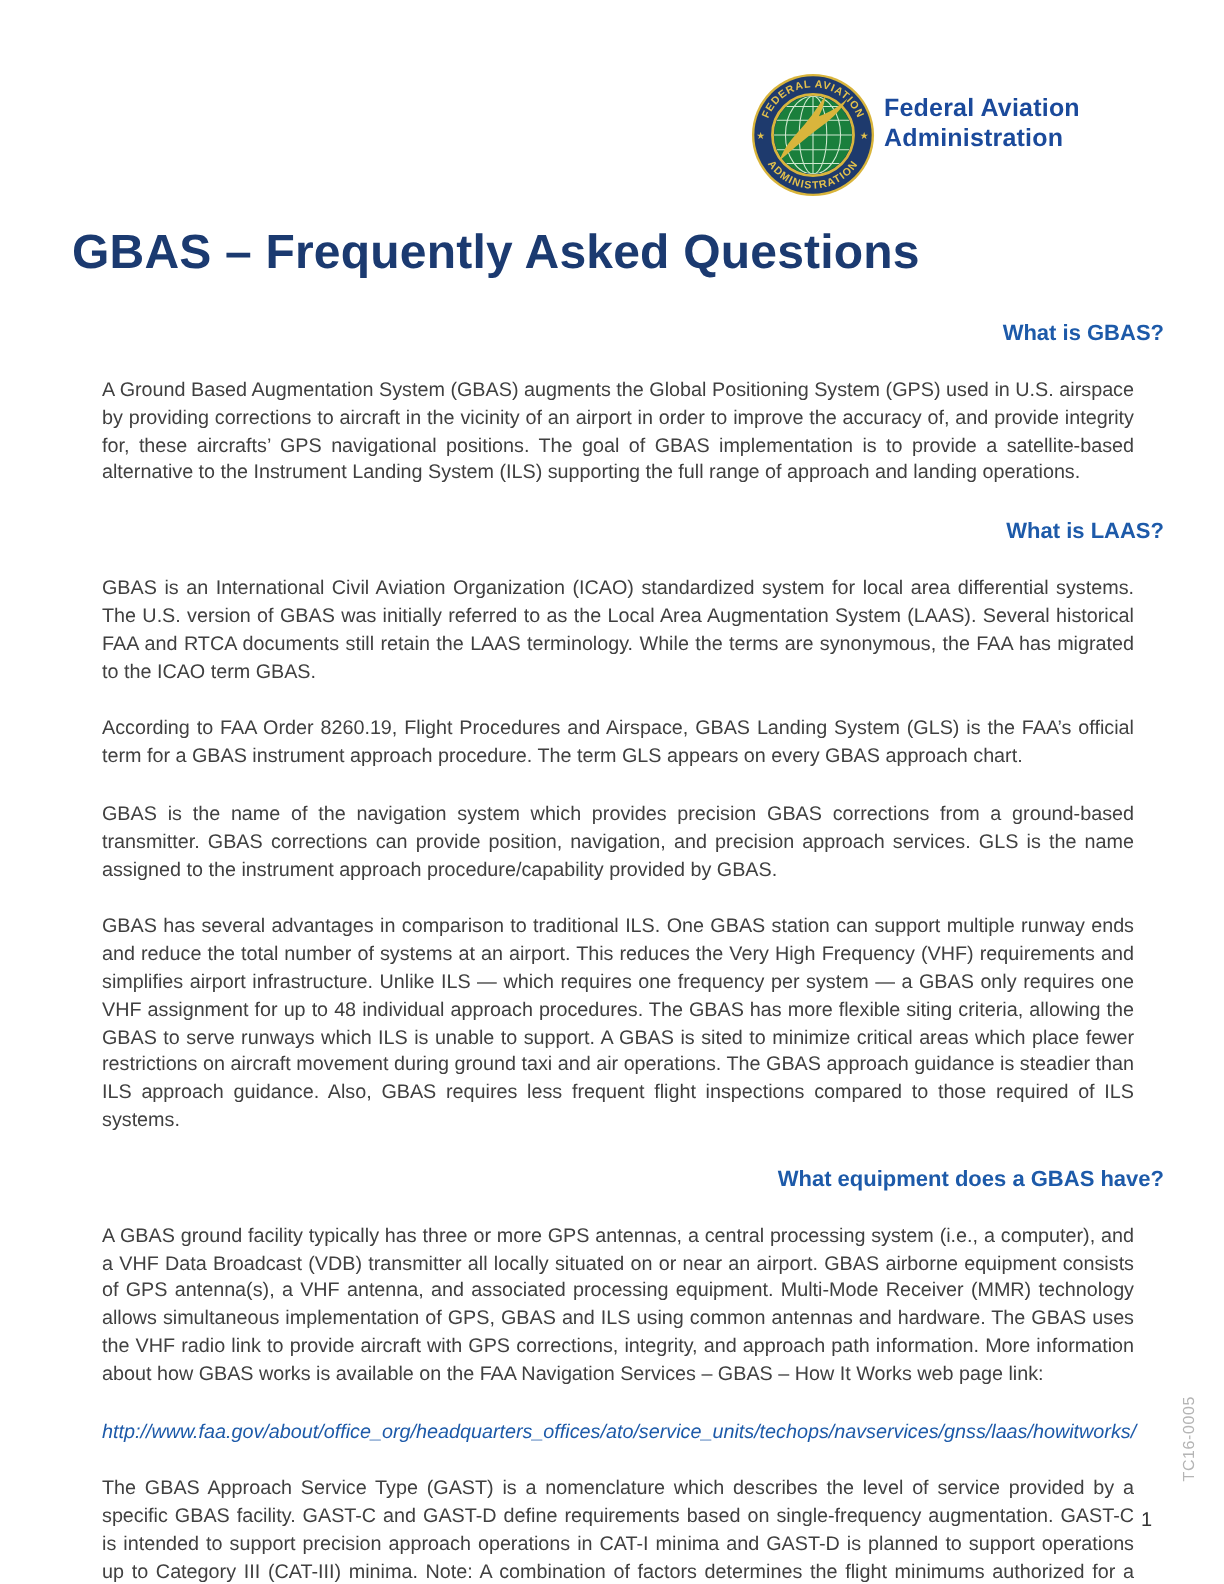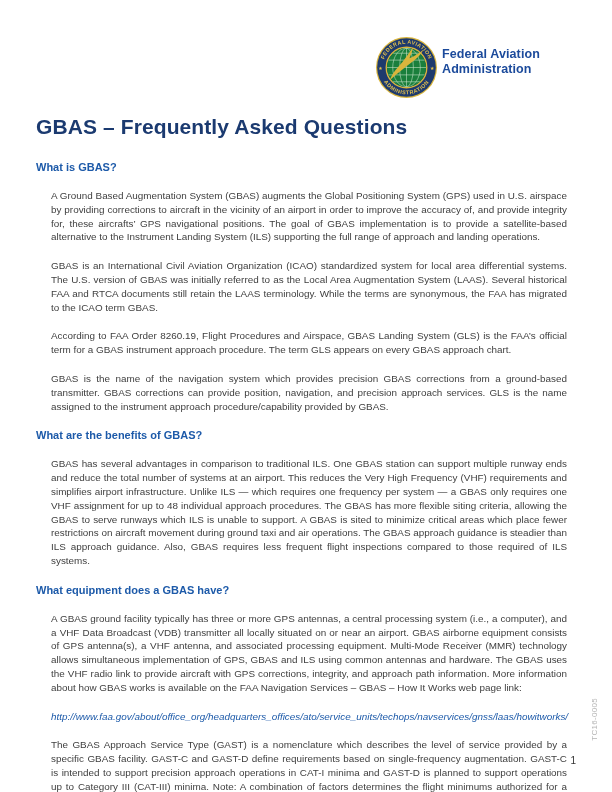--- a/index.html
+++ b/index.html
@@ -16,27 +16,28 @@
   .seal{position:absolute;left:375px;top:36px;width:63px;height:63px;}
   .wordmark{
     position:absolute;left:442px;top:47px;
     color:#1b4a9b;font-weight:bold;font-size:12.5px;line-height:14.5px;
     letter-spacing:.1px;
   }
   
   .content{position:absolute;left:36px;top:114px;width:546px;}
   h1.title{
     margin:0 0 20px 0;
-    font-size:21px;line-height:26px;font-weight:bold;
+    font-size:24px;line-height:26px;font-weight:bold;
     color:#1b3a70;letter-spacing:.1px;
   }
   .section h2{
     margin:13px 0 4px 0;
     font-size:11px;line-height:14px;font-weight:bold;
     color:#1d5aa9;
+    text-align:right;
   }
   .section p{
     margin:15px;
     font-size:9.9px;line-height:13.8px;
     color:#404040;
     text-align:justify;
   }
   .section p.linkline{margin-top:1px;text-align:center;}
   .section a.doc-link{
     color:#1d5aa9;font-style:italic;text-decoration:none;
@@ -98,33 +99,33 @@
 
   <div class="content">
     <h1 class="title">GBAS – Frequently Asked Questions</h1>
 
     <div class="section">
       <h2>What is GBAS?</h2>
       <p>A Ground Based Augmentation System (GBAS) augments the Global Positioning System (GPS) used in U.S. airspace by providing corrections to aircraft in the vicinity of an airport in order to improve the accuracy of, and provide integrity for, these aircrafts’ GPS navigational positions. The goal of GBAS implementation is to provide a satellite-based alternative to the Instrument Landing System (ILS) supporting the full range of approach and landing operations.</p>
     </div>
 
     <div class="section">
+      <h2>What is LAAS?</h2>
       <p>GBAS is an International Civil Aviation Organization (ICAO) standardized system for local area differential systems.  The U.S. version of GBAS was initially referred to as the Local Area Augmentation System (LAAS). Several historical FAA and RTCA documents still retain the LAAS terminology.  While the terms are synonymous, the FAA has migrated to the ICAO term GBAS.</p>
     </div>
 
     <div class="section">
       <p>According to FAA Order 8260.19, Flight Procedures and Airspace, GBAS Landing System (GLS) is the FAA’s official term for a GBAS instrument approach procedure.  The term GLS appears on every GBAS approach chart.</p>
     </div>
 
     <div class="section">
       <p>GBAS is the name of the navigation system which provides precision GBAS corrections from a ground-based transmitter. GBAS corrections can provide position, navigation, and precision approach services. GLS is the name assigned to the instrument approach procedure/capability provided by GBAS.</p>
     </div>
 
     <div class="section">
-      <h2>What are the benefits of GBAS?</h2>
       <p>GBAS has several advantages in comparison to traditional ILS. One GBAS station can support multiple runway ends and reduce the total number of systems at an airport. This reduces the Very High Frequency (VHF) requirements and simplifies airport infrastructure. Unlike ILS — which requires one frequency per system — a GBAS only requires one VHF assignment for up to 48 individual approach procedures. The GBAS has more flexible siting criteria, allowing the GBAS to serve runways which ILS is unable to support. A GBAS is sited to minimize critical areas which place fewer restrictions on aircraft movement during ground taxi and air operations. The GBAS approach guidance is steadier than ILS approach guidance. Also, GBAS requires less frequent flight inspections compared to those required of ILS systems.</p>
     </div>
 
     <div class="section">
       <h2>What equipment does a GBAS have?</h2>
       <p>A GBAS ground facility typically has three or more GPS antennas, a central processing system (i.e., a computer), and a VHF Data Broadcast (VDB) transmitter all locally situated on or near an airport. GBAS airborne equipment consists of GPS antenna(s), a VHF antenna, and associated processing equipment. Multi-Mode Receiver (MMR) technology allows simultaneous implementation of GPS, GBAS and ILS using common antennas and hardware. The GBAS uses the VHF radio link to provide aircraft with GPS corrections, integrity, and approach path information. More information about how GBAS works is available on the FAA Navigation Services – GBAS – How It Works web page link:</p>
       <p class="linkline"><a class="doc-link" href="#">http://www.faa.gov/about/office_org/headquarters_offices/ato/service_units/techops/navservices/gnss/laas/howitworks/</a></p>
     </div>
 
     <div class="section">

